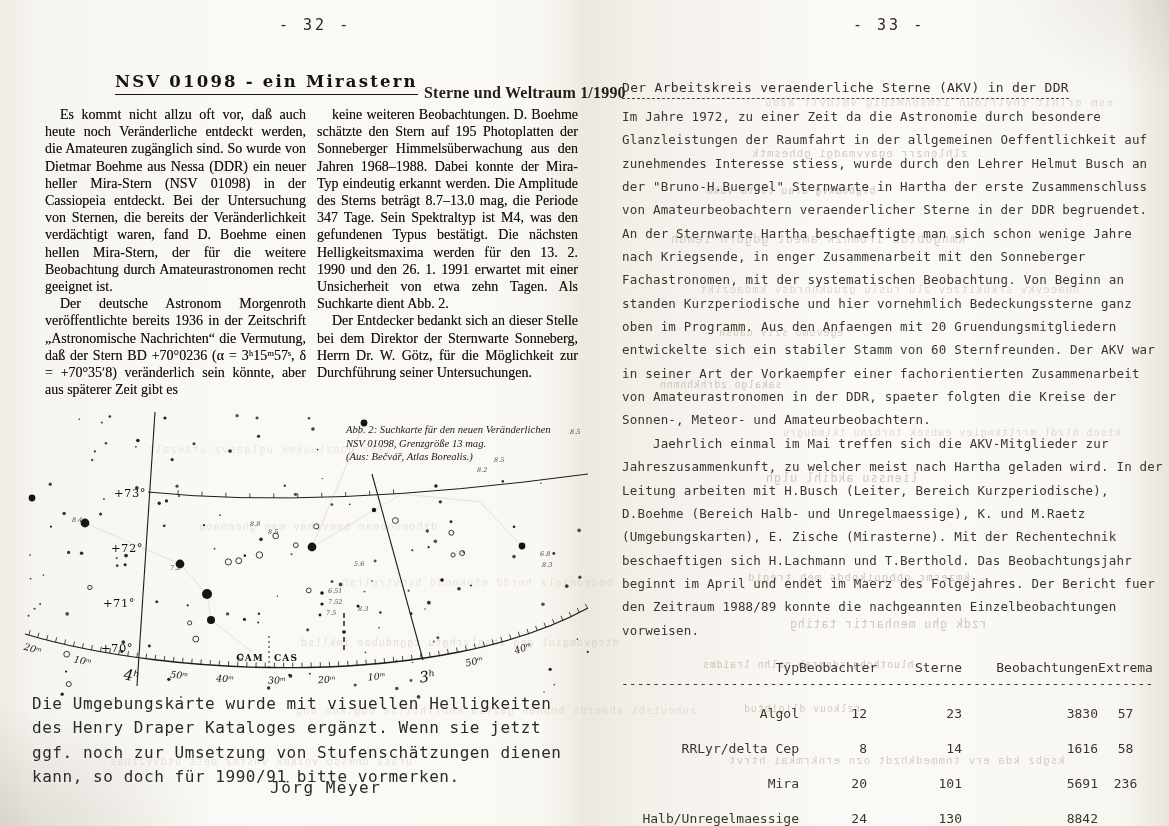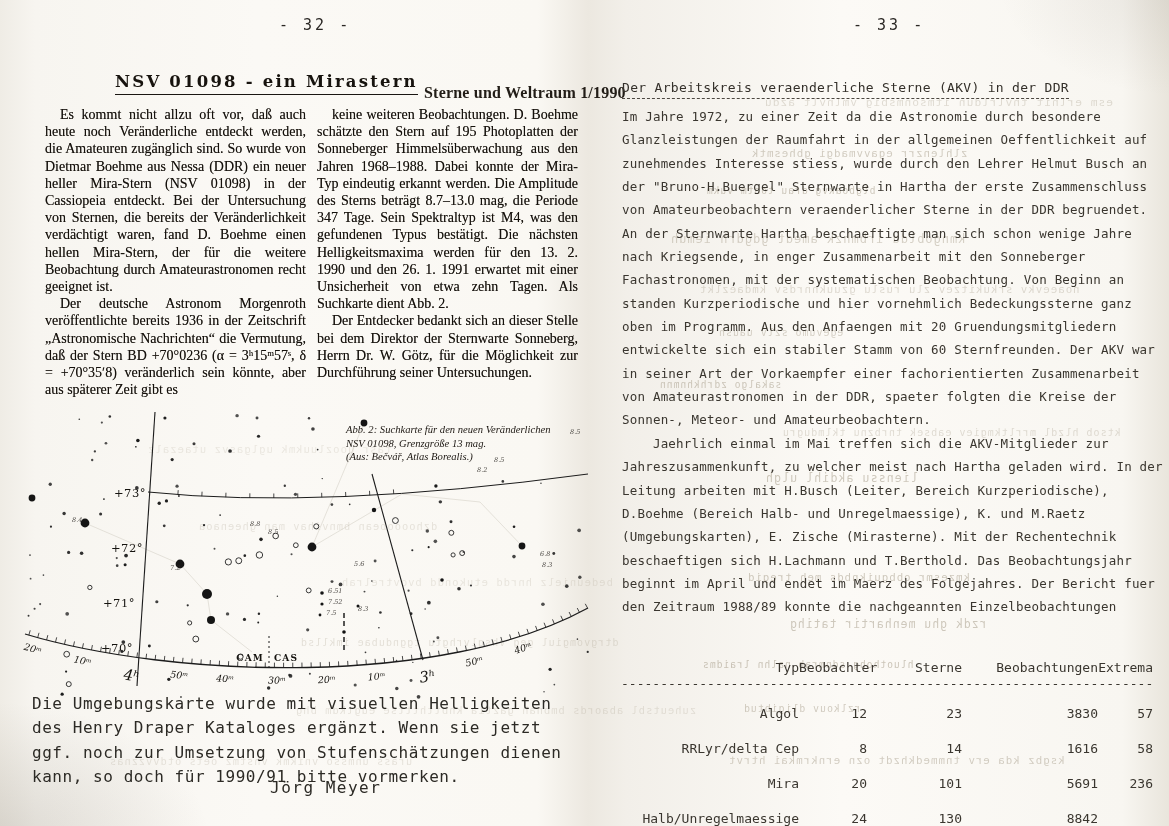--- a/index.html
+++ b/index.html
@@ -54,21 +54,21 @@
   }
   #rp-lines{ left:622px; top:109px; width:532px; }
   .tline{
     white-space:pre; font-family:"DejaVu Sans Mono", monospace;
     font-size:12.5px; height:23.35px; color:#3a362f; letter-spacing:.2px;
   }
   #akv-table{ left:621px; top:650px; width:532px; font-family:"DejaVu Sans Mono", monospace; font-size:13px; color:#3a362f; padding-top:6px; }
   .trow{ display:grid; grid-template-columns:178px 68px 95px 136px 55px; height:22px; align-items:center; }
   .trow.data{ height:24px; }
   .tcell{ text-align:right; white-space:pre; }
-  .tcell.c4{ text-align:right; }
+  .tcell.c4{ text-align:center; }
   .tdash{ overflow:hidden; white-space:nowrap; height:11px; line-height:9px; font-size:13px; color:#3a362f; margin-top:1px; }
   .trow.data{ margin-top:11px; }
   #akv-table .trow.data:first-of-type{ margin-top:10px; }
 
   .bleed{
     position:absolute; font-family:"DejaVu Sans Mono", monospace;
     color:#9a8f7a; transform:scaleX(-1); filter:blur(.6px);
     white-space:nowrap; pointer-events:none; letter-spacing:1px;
   }
 </style>
@@ -411,20 +411,21 @@
         <div class="tline">von Amateurastronomen in der DDR, spaeter folgten die Kreise der</div>
         <div class="tline">Sonnen-, Meteor- und Amateurbeobachtern.</div>
         <div class="tline">    Jaehrlich einmal im Mai treffen sich die AKV-Mitglieder zur</div>
         <div class="tline">Jahreszusammenkunft, zu welcher meist nach Hartha geladen wird. In der</div>
         <div class="tline">Leitung arbeiten mit H.Busch (Leiter, Bereich Kurzperiodische),</div>
         <div class="tline">D.Boehme (Bereich Halb- und Unregelmaessige), K. und M.Raetz</div>
         <div class="tline">(Umgebungskarten), E. Zische (Mirasterne). Mit der Rechentechnik</div>
         <div class="tline">beschaeftigen sich H.Lachmann und T.Berthold. Das Beobachtungsjahr</div>
         <div class="tline">beginnt im April und endet im Maerz des Folgejahres. Der Bericht fuer</div>
         <div class="tline">den Zeitraum 1988/89 konnte die nachgeannten Einzelbeobachtungen</div>
+        <div class="tline">vorweisen.</div>
       </div>
     <div class="abs" id="akv-table">
         <div class="trow">
           <span class="tcell c0">Typ</span>
           <span class="tcell c1">Beobachter</span>
           <span class="tcell c2">Sterne</span>
           <span class="tcell c3">Beobachtungen</span>
           <span class="tcell c4">Extrema</span>
         </div>
         <div class="tdash">--------------------------------------------------------------------------------</div>

